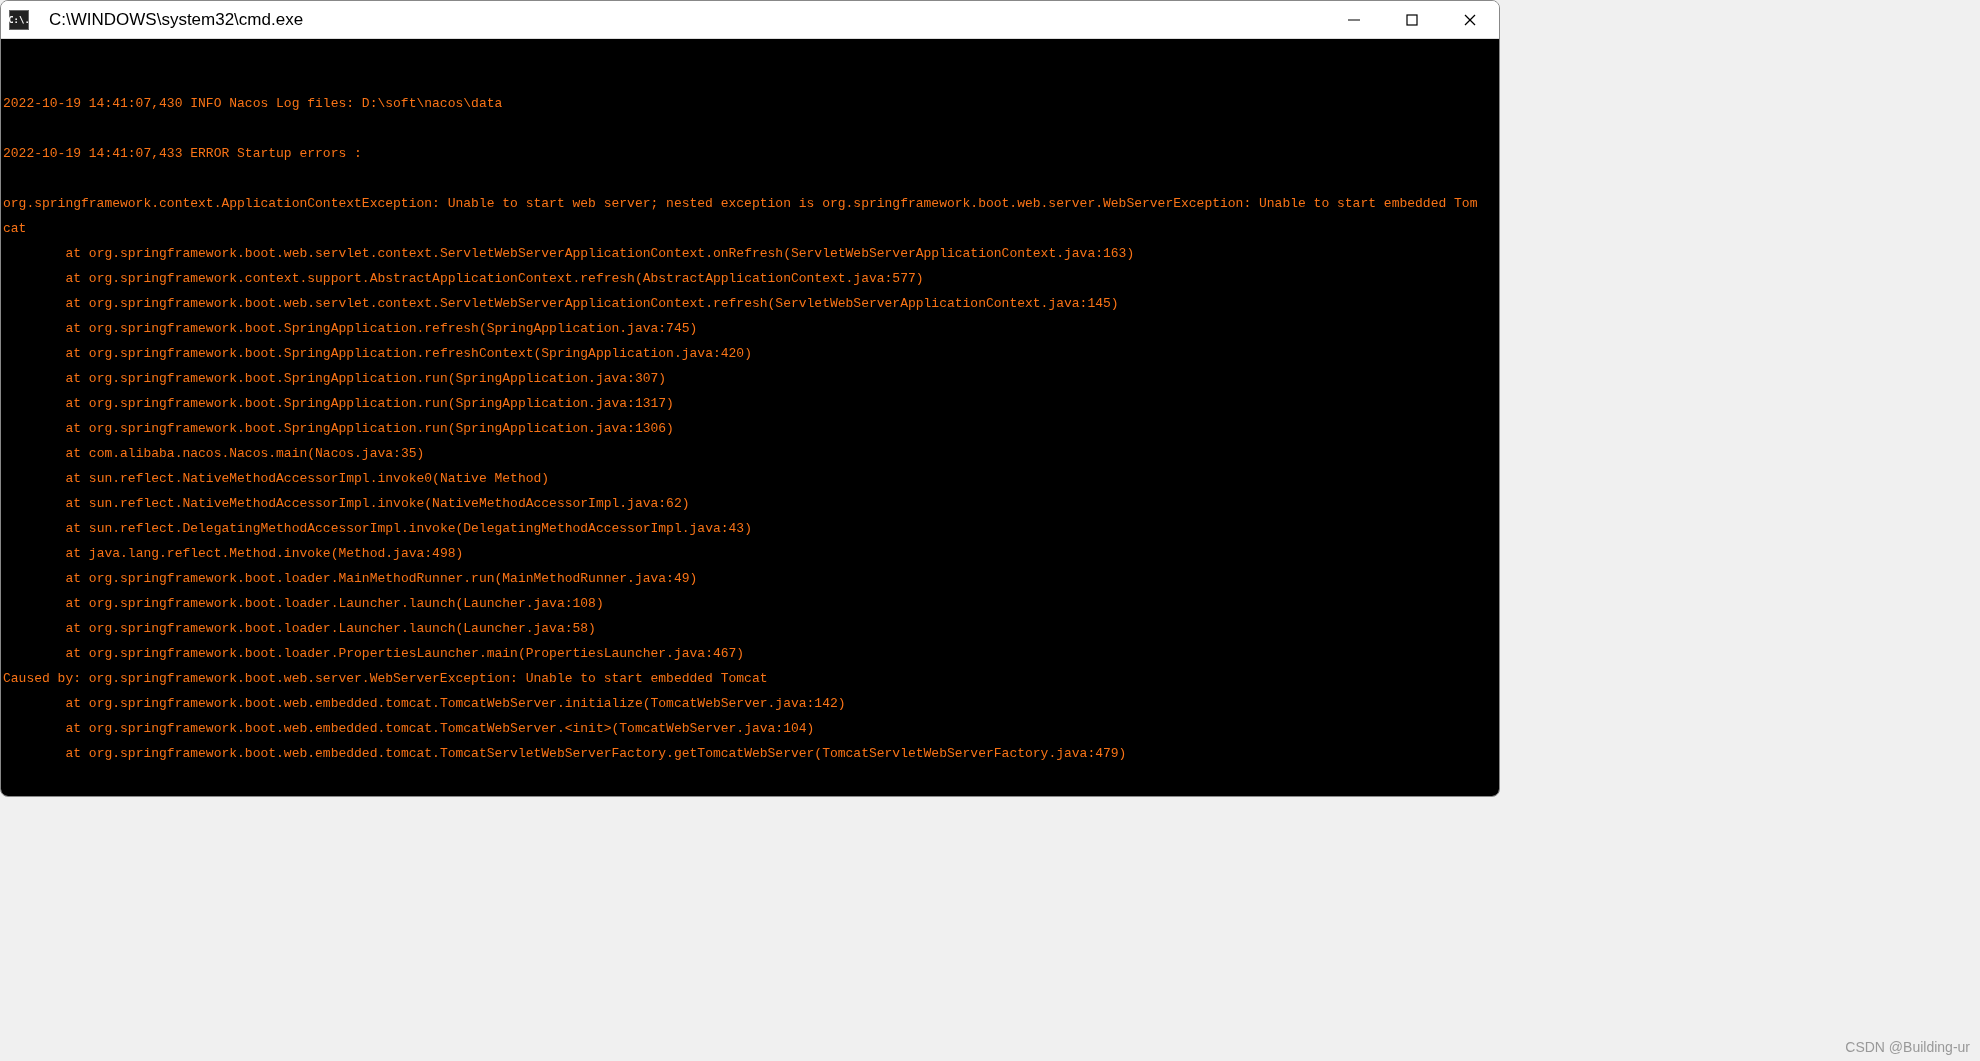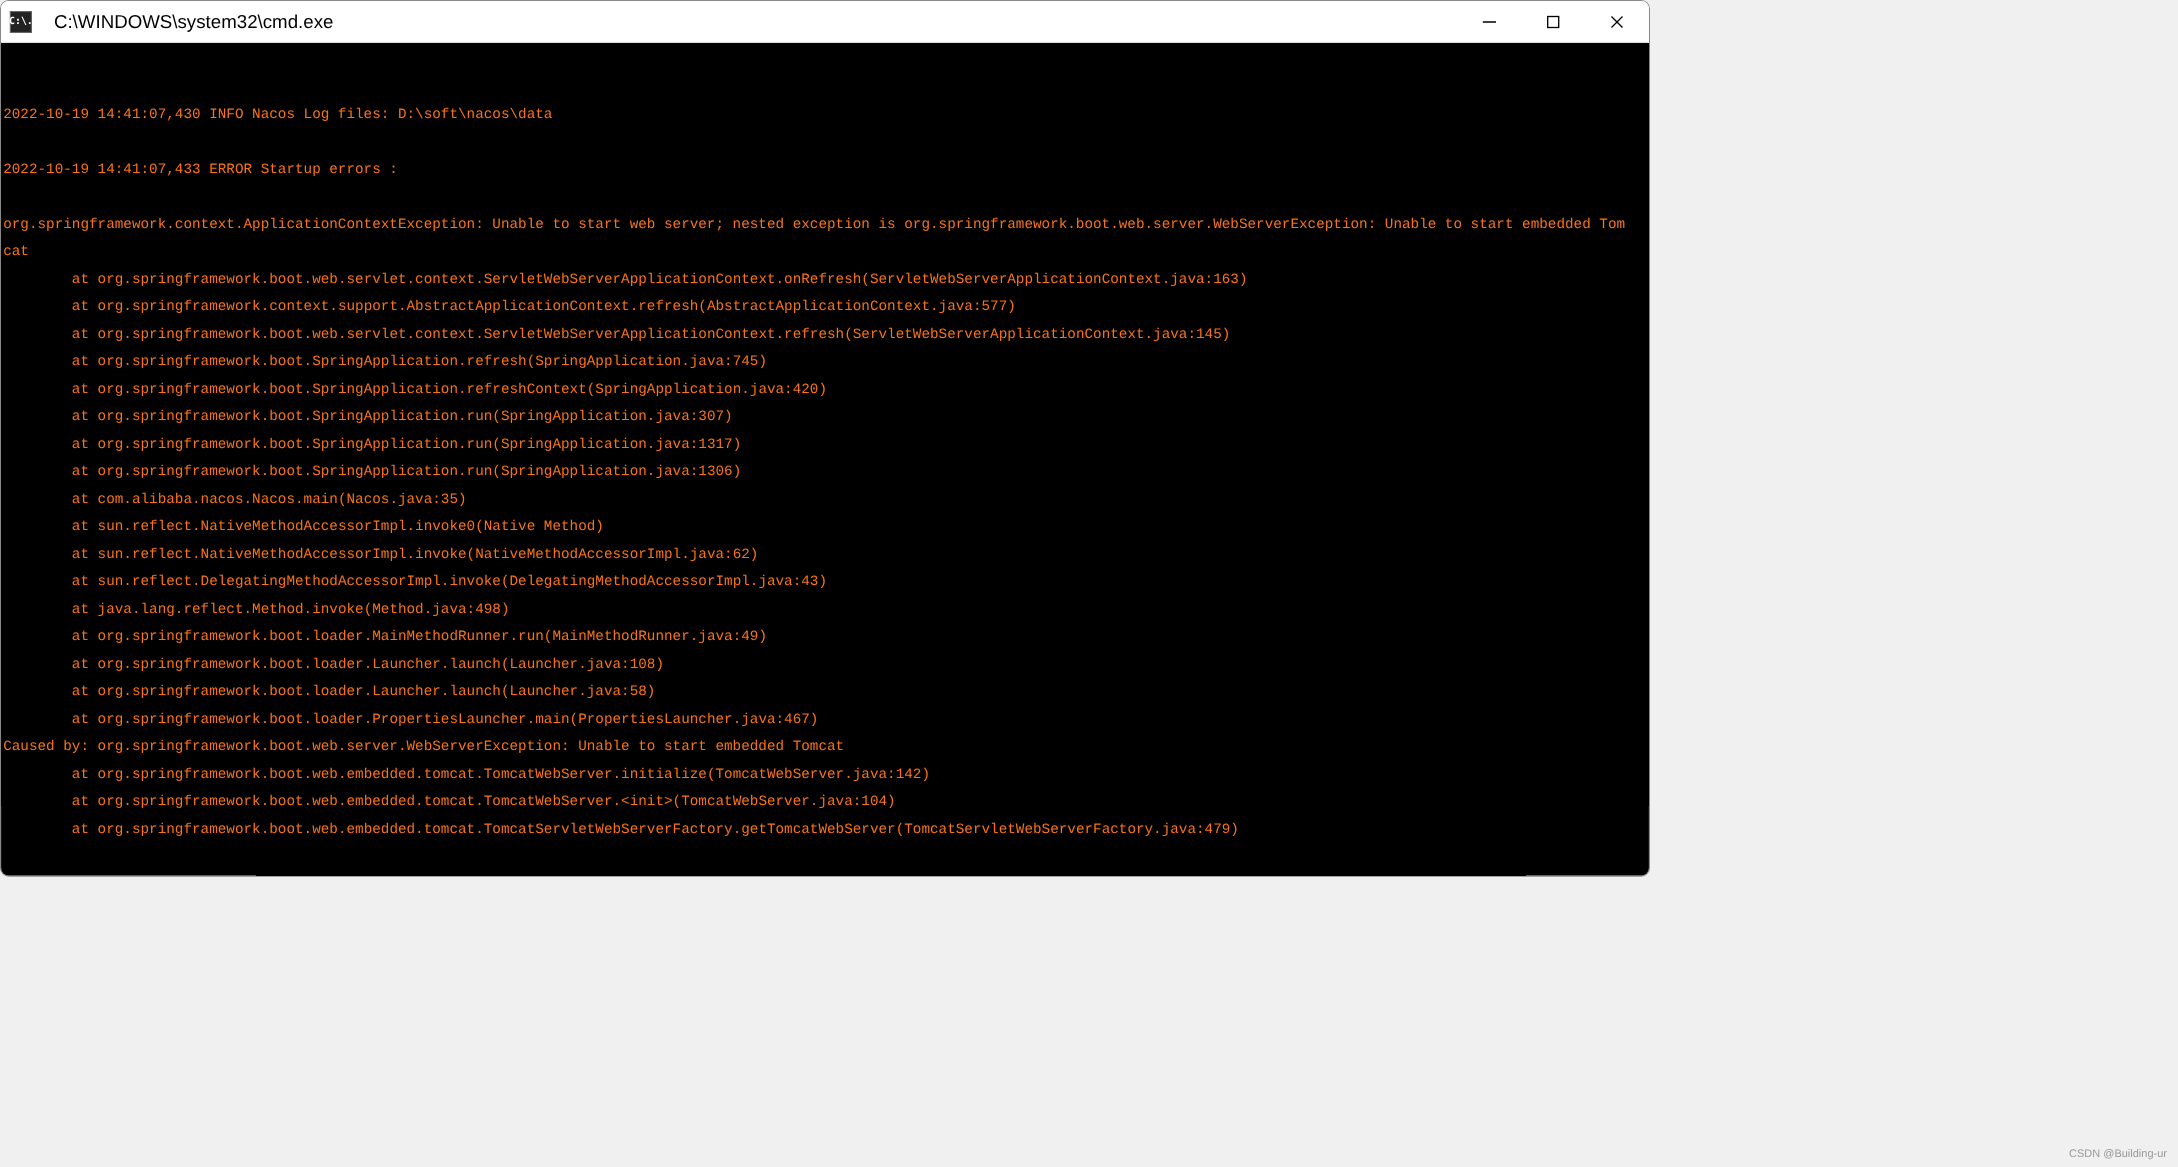--- a/index.html
+++ b/index.html
@@ -94,21 +94,21 @@
       background: #000;
     }
     .terminal::-webkit-scrollbar-thumb {
       background: #888;
     }
     .watermark {
       position: absolute;
       bottom: 6px;
       right: 10px;
       color: #999;
-      font-size: 10px;
+      font-size: 14px;
       font-family: sans-serif;
       pointer-events: none;
     }
   </style>
 </head>
 <body>
 
 <div class="window">
   <div class="titlebar">
     <div class="titlebar-icon">C:\.</div>

